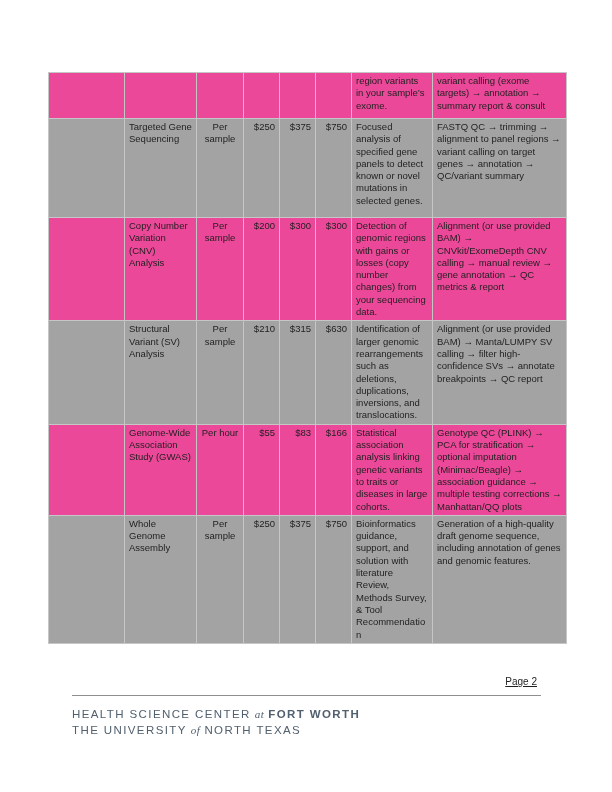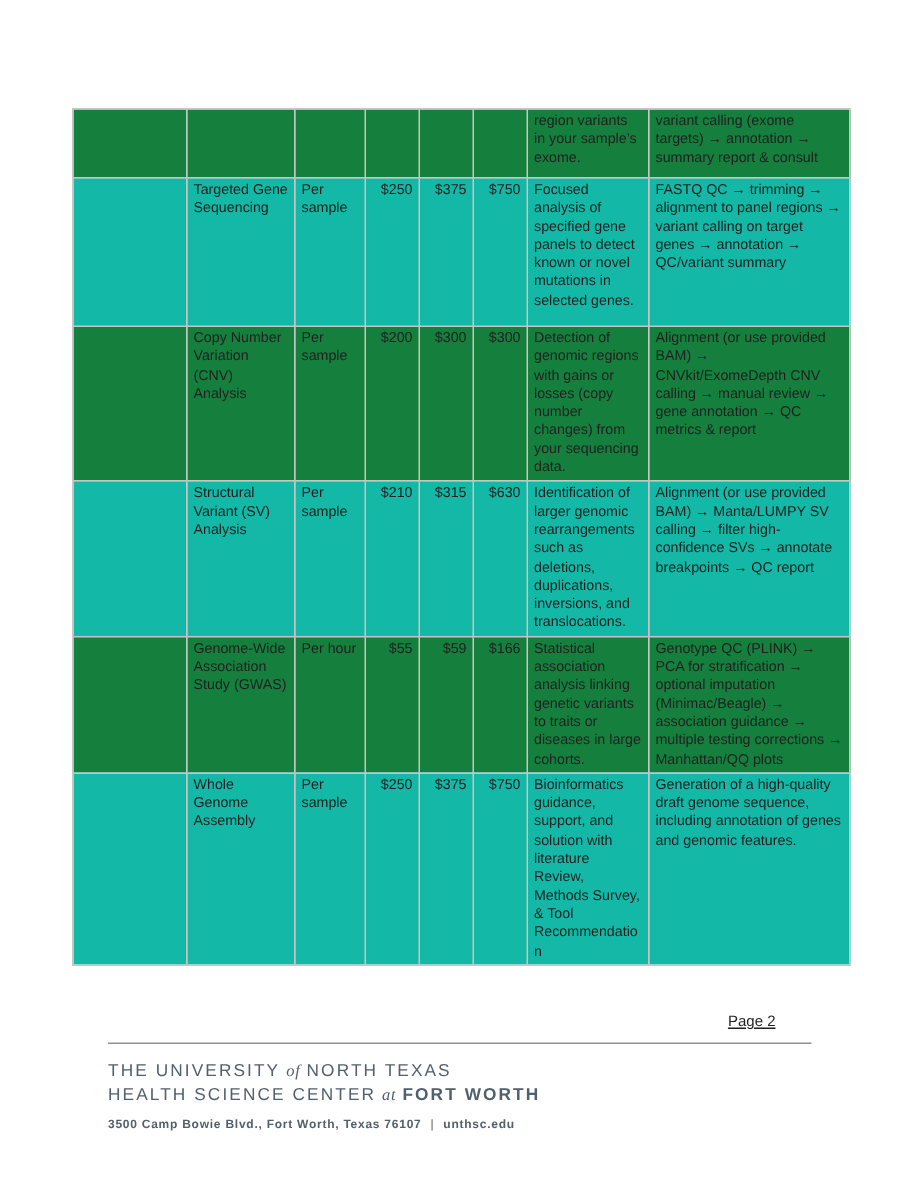--- a/index.html
+++ b/index.html
@@ -17,28 +17,28 @@
   }
   table.pricing td {
     border:1px solid #c6c6c6;
     vertical-align:top;
     padding:2px 4px 2px 4px;
     font-size:9.5px;
     line-height:12.3px;
     color:#1f1f1f;
     overflow-wrap:break-word;
     word-break:break-word;
-    background:#14b8a6;
+    background:#a3a3a3;
   }
-  tr.band td { background:#15803d; }
+  tr.band td { background:#ec4899; }
   td.price { text-align:right; padding-right:5px; }
-  td.unit  { padding-left:3px; padding-right:3px; }
+  td.unit  { padding-left:3px; padding-right:3px;text-align:center; }
 
   .page-num {
-    position:absolute; top:676px; left:396px; width:121px;
+    position:absolute; top:676px; left:416px; width:121px;
     text-align:right; font-size:10px; color:#1f1f1f;text-decoration:underline;
   }
   .footer-rule {
     position:absolute; top:695px; left:72px; width:469px; height:0;
     border-top:1px solid #8f8f8f;
   }
   .logo-block { position:absolute; left:72px; top:707px; color:#51606e; }
   .logo-line {
     font-size:11.5px; letter-spacing:1.4px; line-height:15.5px;
     white-space:nowrap;
@@ -110,21 +110,21 @@
         <td class="price">$315</td>
         <td class="price">$630</td>
         <td>Identification of larger genomic rearrangements such as deletions, duplications, inversions, and translocations.</td>
         <td>Alignment (or use provided BAM) → Manta/LUMPY SV calling → filter high-confidence SVs → annotate breakpoints → QC report</td>
       </tr>
       <tr class="band" style="height:85px">
         <td></td>
         <td>Genome-Wide Association Study (GWAS)</td>
         <td class="unit">Per hour</td>
         <td class="price">$55</td>
-        <td class="price">$59</td>
+        <td class="price">$83</td>
         <td class="price">$166</td>
         <td>Statistical association analysis linking genetic variants to traits or diseases in large cohorts.</td>
         <td>Genotype QC (PLINK) → PCA for stratification → optional imputation (Minimac/Beagle) → association guidance → multiple testing corrections → Manhattan/QQ plots</td>
       </tr>
       <tr style="height:108px">
         <td></td>
         <td>Whole Genome Assembly</td>
         <td class="unit">Per sample</td>
         <td class="price">$250</td>
         <td class="price">$375</td>
@@ -133,18 +133,17 @@
         <td>Generation of a high-quality draft genome sequence, including annotation of genes and genomic features.</td>
       </tr>
     </tbody>
   </table>
 
   <div class="page-num">Page 2</div>
 
   <div class="footer-rule"></div>
 
   <div class="logo-block">
+    <div class="logo-line"><span>HEALTH SCIENCE CENTER</span><span class="serif-italic">at</span><span class="bold">FORT WORTH</span></div>
     <div class="logo-line"><span>THE UNIVERSITY</span><span class="serif-italic">of</span><span>NORTH TEXAS</span></div>
-    <div class="logo-line"><span>HEALTH SCIENCE CENTER</span><span class="serif-italic">at</span><span class="bold">FORT WORTH</span></div>
-    <div class="logo-address"><span>3500 Camp Bowie Blvd., Fort Worth, Texas 76107</span><span class="divider">|</span><span>unthsc.edu</span></div>
   </div>
 
 </div>
 
 </body></html>

